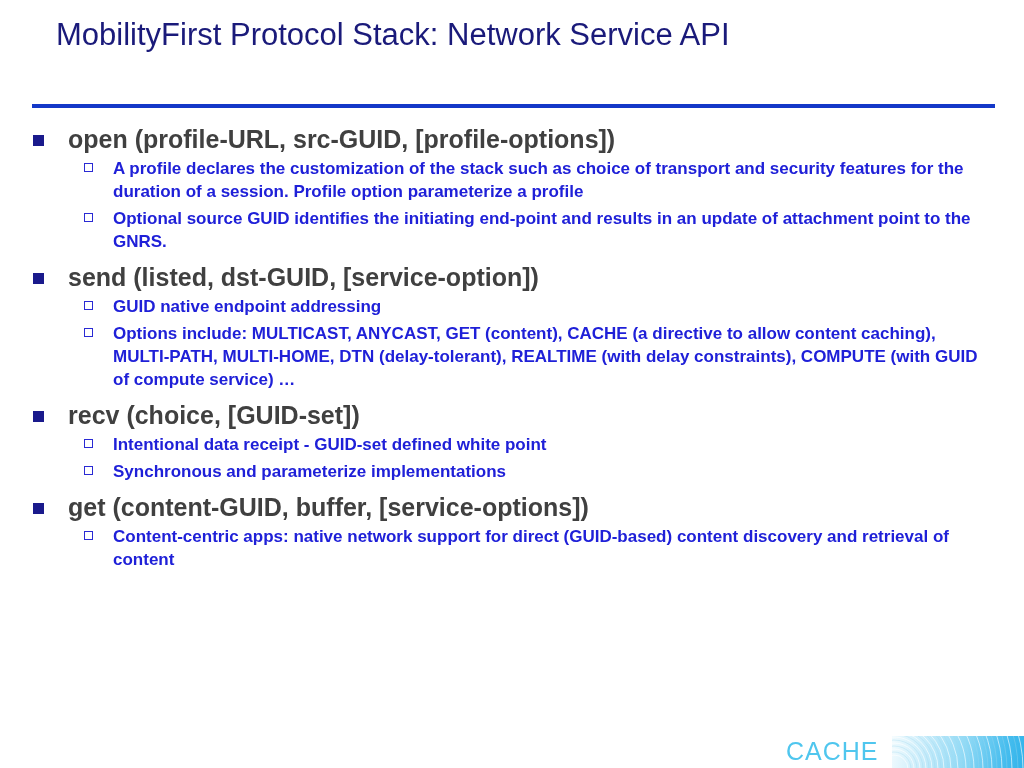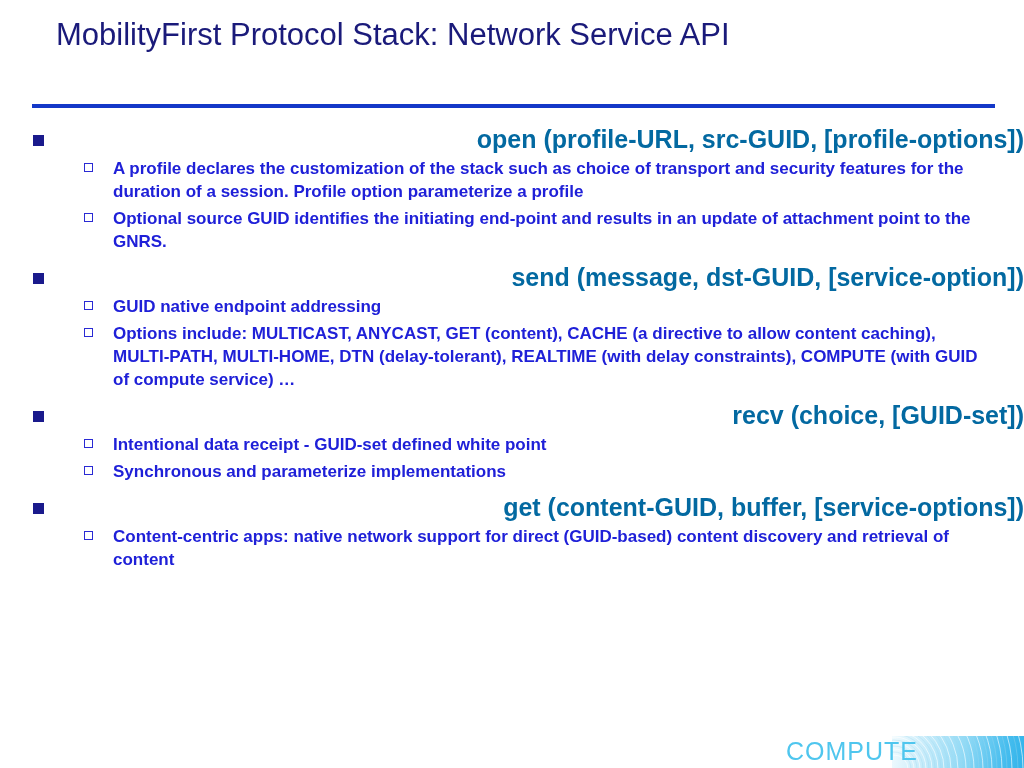--- a/index.html
+++ b/index.html
@@ -41,25 +41,24 @@
     position: absolute;
     left: 0;
     top: 124px;
     width: 1024px;
   }
 
   .lvl1 {
     position: relative;
     padding-left: 68px;
     margin: 0 0 2px 0;
-    color: #0369a1;
+    color: #404040;
     font-size: 25px;
     font-weight: bold;
     line-height: 31px;
-    text-align: right;
   }
   .lvl1 .bullet-sq {
     position: absolute;
     left: 33px;
     top: 11px;
     width: 11px;
     height: 11px;
     background: #1a1a8c;
   }
 
@@ -138,21 +137,21 @@
     <div class="lvl2">
       <span class="bullet-hollow"></span>
       <span>Optional source GUID identifies the initiating end-point and results in an update of attachment point to the GNRS.</span>
     </div>
   </div>
   <div class="grp-gap"></div>
 
   <div class="grp">
     <div class="lvl1">
       <span class="bullet-sq"></span>
-      <span>send (message, dst-GUID, [service-option])</span>
+      <span>send (listed, dst-GUID, [service-option])</span>
     </div>
     <div class="lvl2">
       <span class="bullet-hollow"></span>
       <span>GUID native endpoint addressing</span>
     </div>
     <div class="lvl2">
       <span class="bullet-hollow"></span>
       <span>Options include: MULTICAST, ANYCAST, GET (content), CACHE (a directive to allow content caching), MULTI-PATH, MULTI-HOME, DTN (delay-tolerant), REALTIME (with delay constraints), COMPUTE (with GUID of compute service) …</span>
     </div>
   </div>
@@ -181,21 +180,21 @@
     </div>
     <div class="lvl2">
       <span class="bullet-hollow"></span>
       <span>Content-centric apps: native network support for direct (GUID-based) content discovery and retrieval of content</span>
     </div>
   </div>
 
 </div>
 
 <div id="winlab-logo">
-  <div id="winlab-wordmark">COMPUTE</div>
+  <div id="winlab-wordmark">CACHE</div>
   <div id="winlab-banner">
     <svg width="132" height="32" viewBox="0 0 132 32" xmlns="http://www.w3.org/2000/svg">
       <g fill="none" stroke="#ffffff" stroke-opacity="0.62" stroke-width="1">
         <circle cx="2" cy="33" r="14"></circle>
         <circle cx="2" cy="33" r="20"></circle>
         <circle cx="2" cy="33" r="26"></circle>
         <circle cx="2" cy="33" r="32"></circle>
         <circle cx="2" cy="33" r="38"></circle>
         <circle cx="2" cy="33" r="44"></circle>
         <circle cx="2" cy="33" r="50"></circle>

